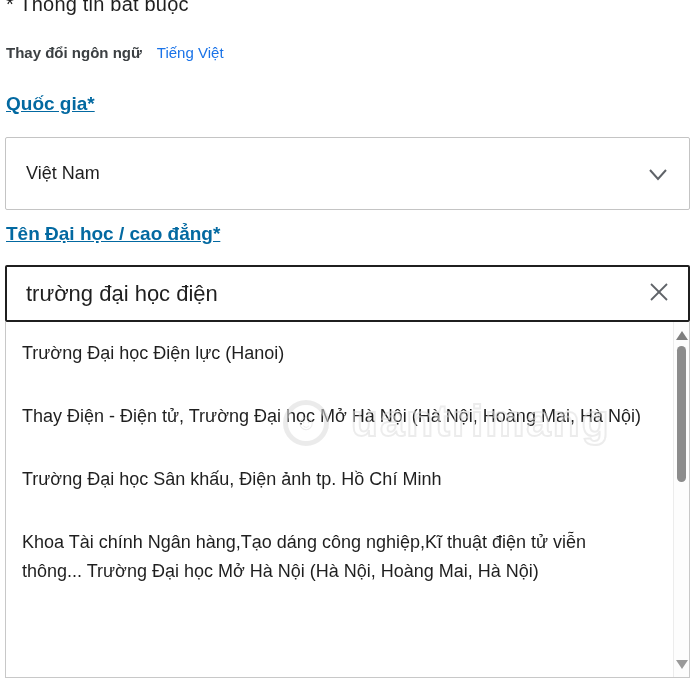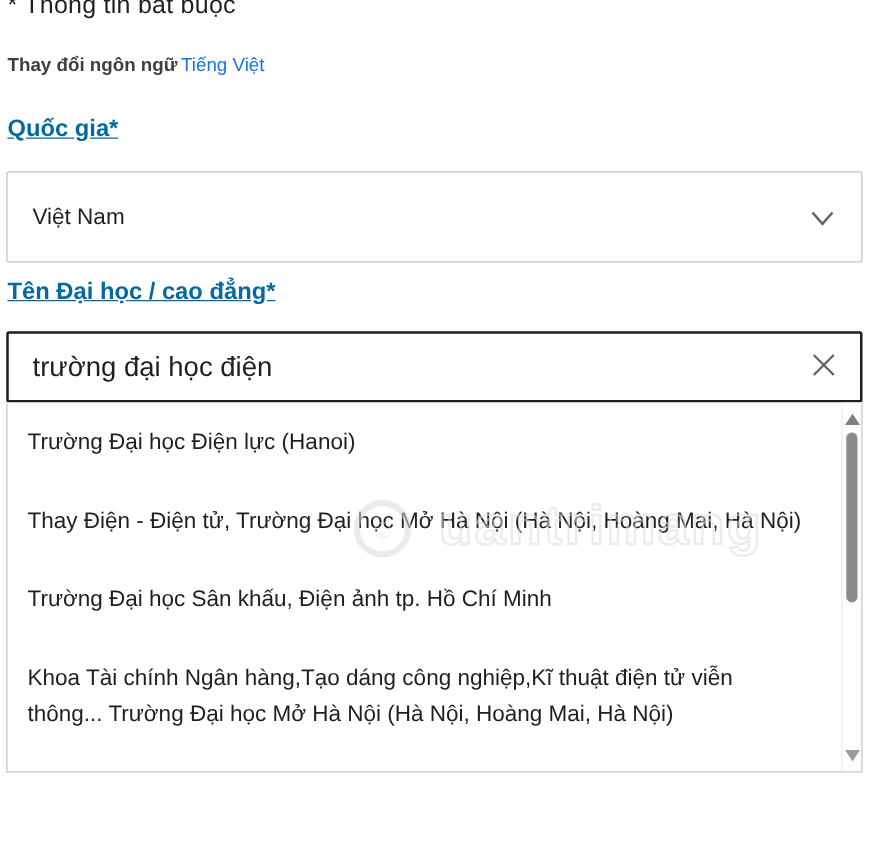--- a/index.html
+++ b/index.html
@@ -14,21 +14,21 @@
 
   .required-note {
     position: absolute; left: 6px; top: -7px;
     font-size: 20px; color: #1f1f1f; letter-spacing: .2px;
   }
   .lang-row {
     position: absolute; left: 6px; top: 44px;
     font-size: 15px;
   }
   .lang-label { font-weight: bold; color: #3c4043; }
-  .lang-link { color: #1a73e8; text-decoration: none; margin-left: 3px; cursor: pointer; }
+  .lang-link { color: #1a73e8; text-decoration: none; margin-left: 15px; cursor: pointer; }
 
   .field-label {
     position: absolute; left: 6px;
     font-size: 19px; font-weight: bold; color: #0369a1; text-decoration: underline;
   }
   .country-label { top: 93px; }
   .univ-label { top: 223px; }
 
   .select-box {
     position: absolute; left: 5px; top: 137px;
@@ -56,21 +56,21 @@
     font-size: 22px; color: #1f1f1f; background: transparent;
   }
   .clear-btn {
     width: 30px; height: 30px; flex: none;
     border: none; background: transparent; cursor: pointer;
     display: flex; align-items: center; justify-content: center;
   }
 
   .dropdown {
     position: absolute; left: 5px; top: 322px;
-    width: 685px; height: 296px;
+    width: 685px; height: 356px;
     background: #fff;
     border: 1px solid #c8c8c8; border-top: none;
     overflow: hidden;
   }
   .suggestion {
     padding: 17px 44px 17px 16px;
     font-size: 18px; line-height: 29px; color: #1f1f1f;
     cursor: pointer;
   }
 

